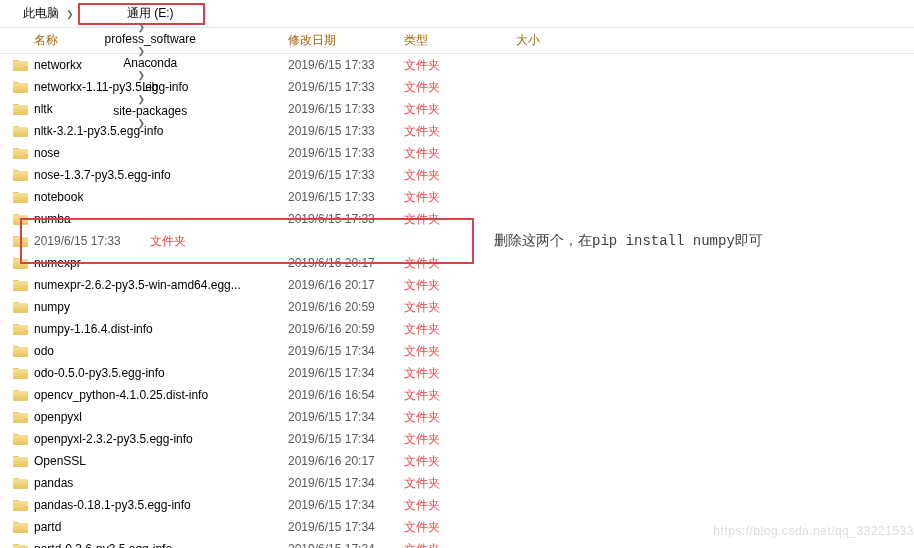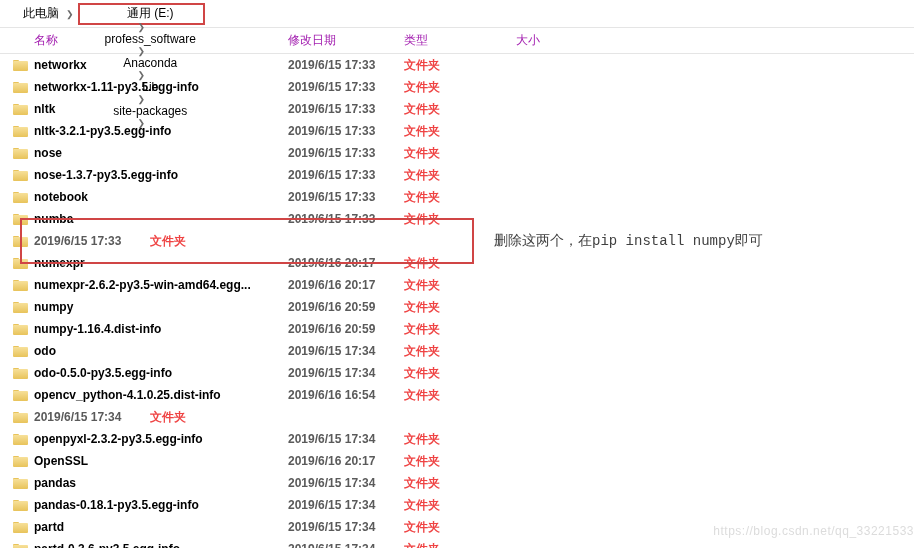--- a/index.html
+++ b/index.html
@@ -10,24 +10,24 @@
     .bc-box { border: 2px solid #d04545; display: flex; align-items: center; height: 22px; padding: 0 4px; flex-direction: column; }
     .bc-item { padding: 0 3px; display: flex; align-items: center; white-space: nowrap; margin-left: 18px; }
     .bc-sep { color: #6b6b6b; font-size: 9px; padding: 0 4px; }
     
     .headers { display: flex; height: 26px; align-items: center; border-bottom: 1px solid #e5e5e5; }
     .h-icon { width: 26px; }
     .h-name { width: 262px; padding-left: 8px; }
     .h-date { width: 116px; }
     .h-type { width: 112px; }
     .h-size { width: 80px; }
-    .hdr-text { color: #a21caf; }
+    .hdr-text { color: #a16207; }
     
     .rows { position: relative; }
-    .row { display: flex; height: 22px; align-items: center; font-weight: bold; }
+    .row { display: flex; height: 22px; align-items: center; }
     .r-icon { width: 34px; display: flex; justify-content: flex-end; padding-right: 6px; }
     .r-name { width: 254px; white-space: nowrap; overflow: hidden; text-overflow: ellipsis; }
     .r-date { width: 116px; color: #5a5a5a; }
     .r-type { width: 112px; color: #ef4444; }
     
     .folder-icon { width: 15px; height: 12px; position: relative; }
     .folder-icon::before { content: ""; position: absolute; left: 0; top: 1px; width: 6px; height: 2px; background: #e8c35a; border-radius: 1px 1px 0 0; }
     .folder-icon::after { content: ""; position: absolute; left: 0; top: 2px; width: 15px; height: 10px; background: linear-gradient(#f7e099, #e8c35a); border-radius: 1px; }
     
     .red-box-a { position: absolute; left: 20px; top: 218px; width: 454px; height: 46px; border: 2px solid #d04545; pointer-events: none; }
@@ -190,20 +190,21 @@
         <div class="folder-icon"></div>
       </div>
       <div class="r-name">opencv_python-4.1.0.25.dist-info</div>
       <div class="r-date">2019/6/16 16:54</div>
       <div class="r-type">文件夹</div>
     </div>
     <div class="row">
       <div class="r-icon">
         <div class="folder-icon"></div>
       </div>
+      <div class="r-name">openpyxl</div>
       <div class="r-date">2019/6/15 17:34</div>
       <div class="r-type">文件夹</div>
     </div>
     <div class="row">
       <div class="r-icon">
         <div class="folder-icon"></div>
       </div>
       <div class="r-name">openpyxl-2.3.2-py3.5.egg-info</div>
       <div class="r-date">2019/6/15 17:34</div>
       <div class="r-type">文件夹</div>

